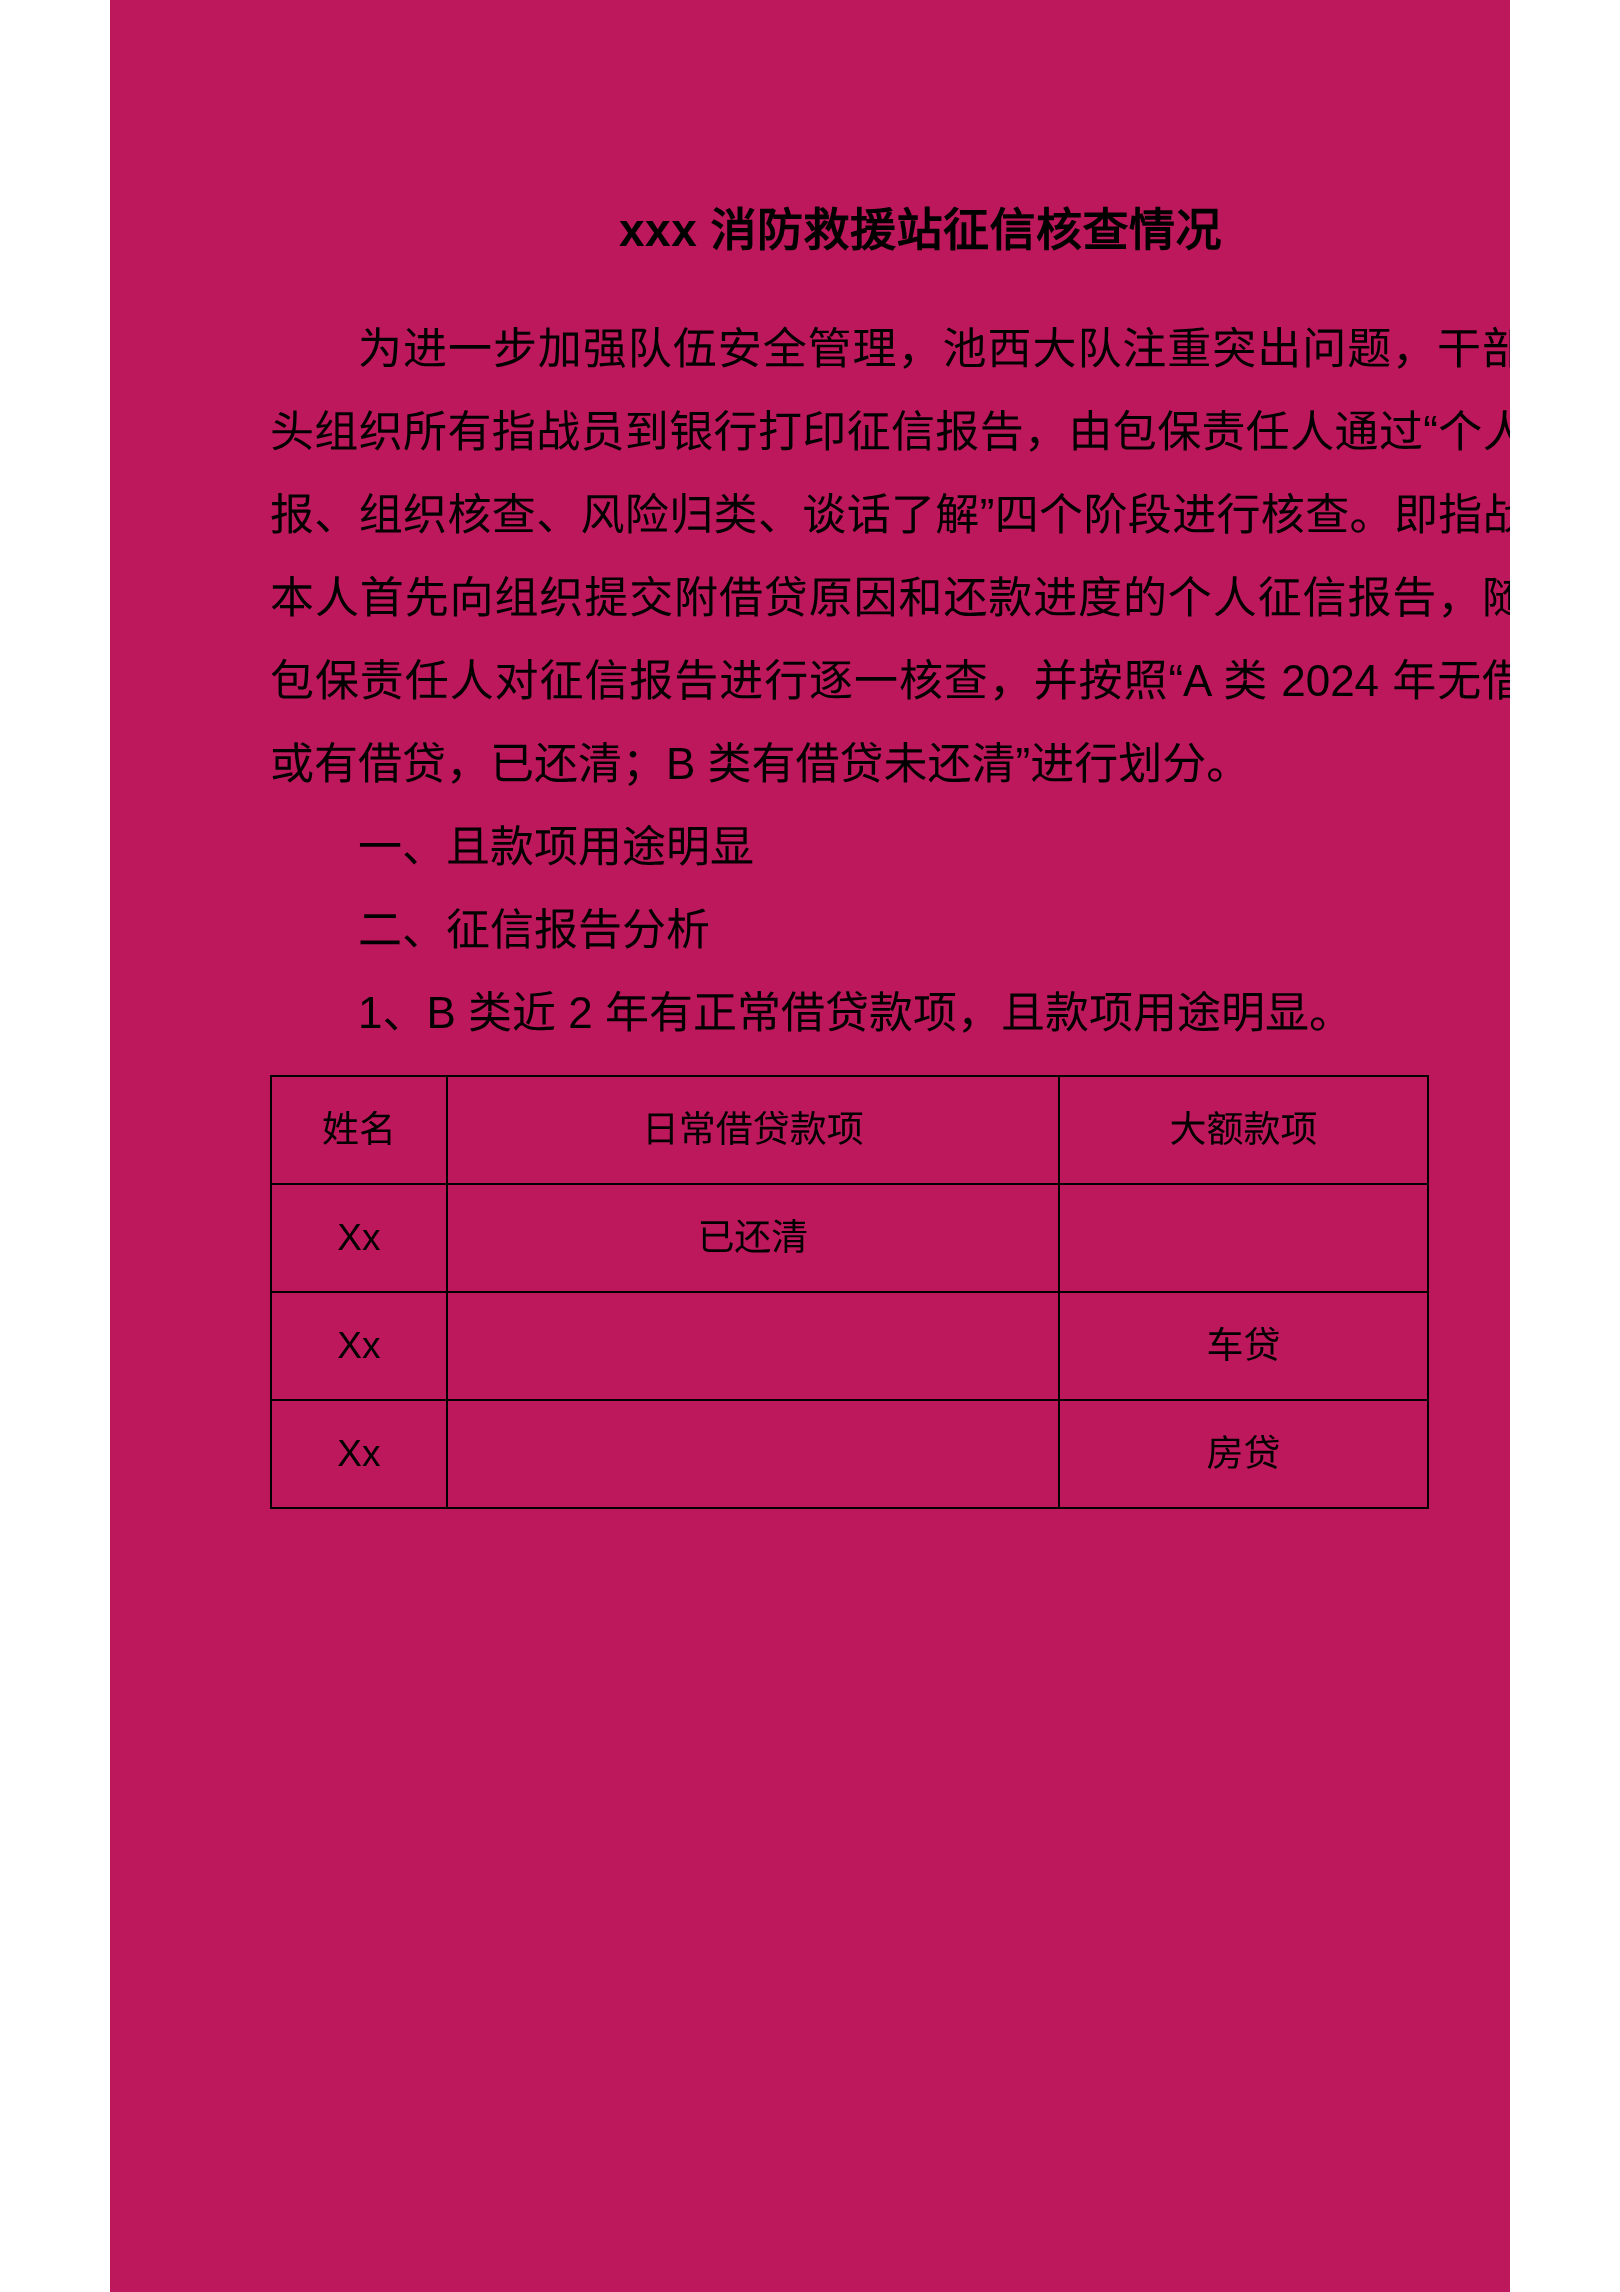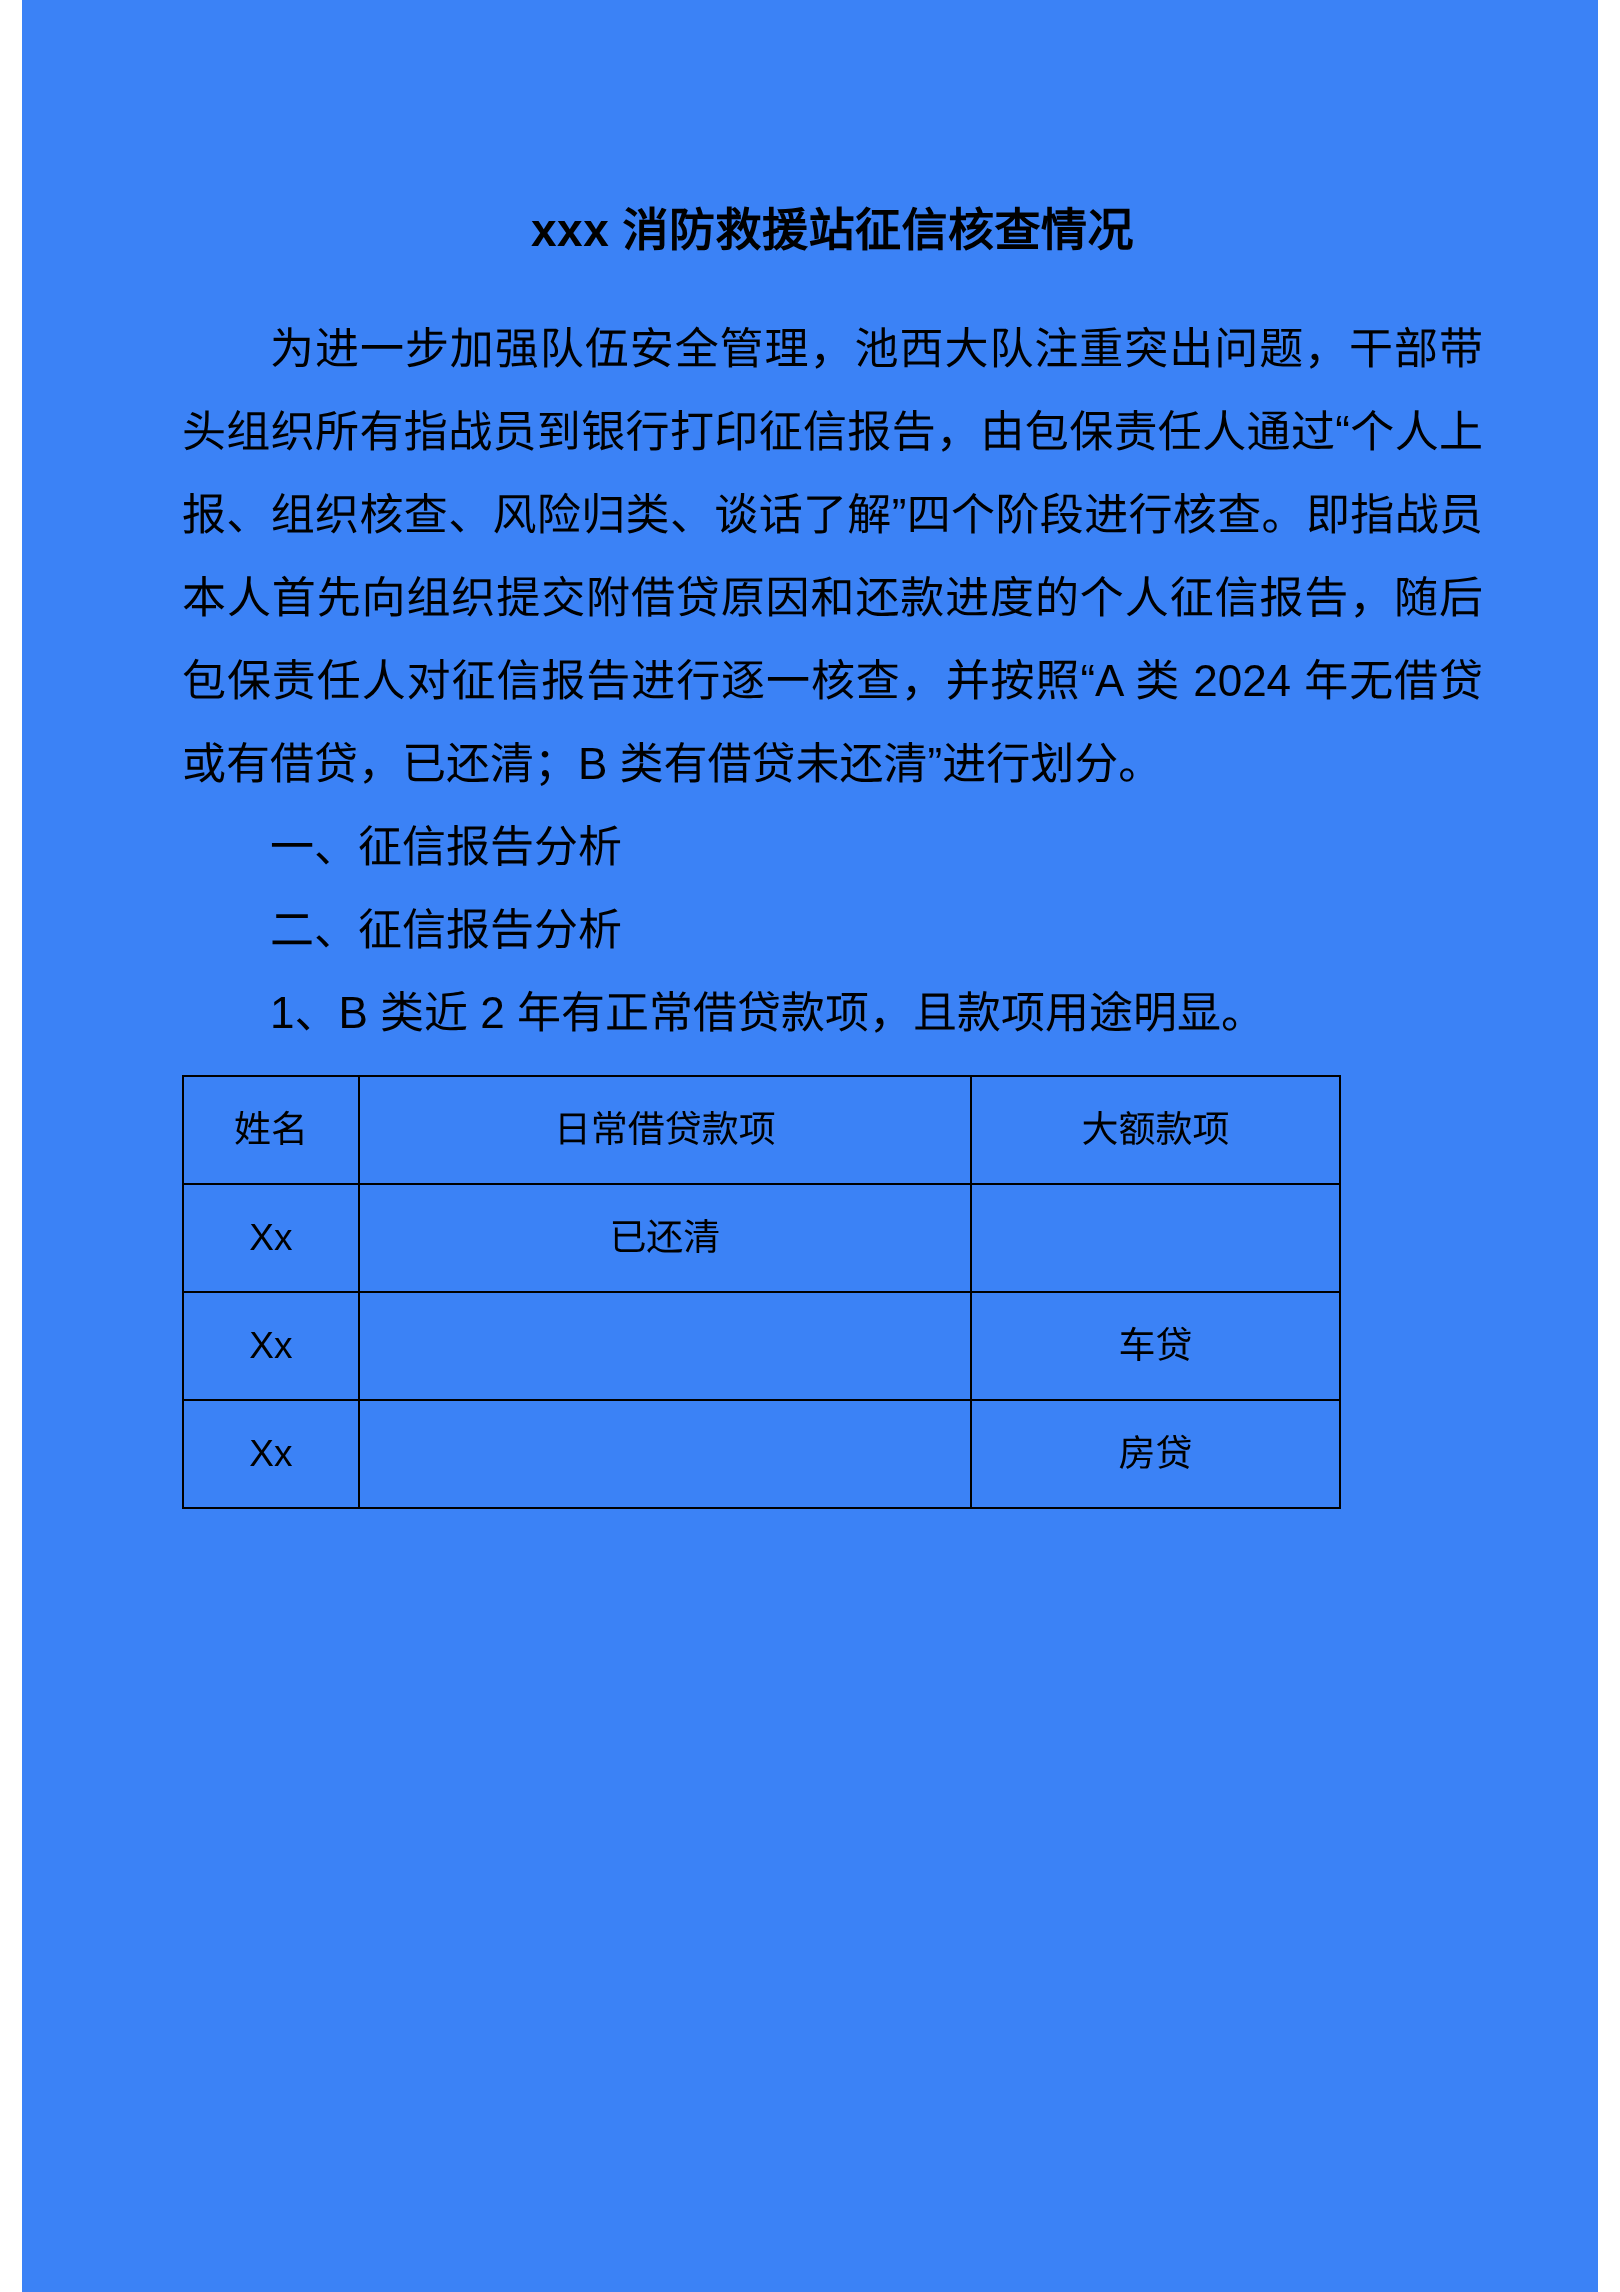--- a/index.html
+++ b/index.html
@@ -6,23 +6,23 @@
     margin: 0;
     padding: 0;
     background: #ffffff;
   }
   body {
     font-family: "Liberation Sans", "DejaVu Sans", sans-serif;
     color: #000000;
   }
   .page {
     position: relative;
-    width: 1576px;
+    width: 1400px;
     height: 2293px;
-    background: #3b82f6;
+    background: #be185d;
     margin: 0 auto;
     box-sizing: border-box;
     overflow: hidden;
   }
   .content {
     position: absolute;
     left: 160px;
     top: 0;
     width: 1301px;
   }
@@ -78,21 +78,21 @@
 </head>
 <body>
 
 <div class="page">
   <div class="content">
 
     <h1 class="doc-title">xxx 消防救援站征信核查情况</h1>
 
     <p class="para first">为进一步加强队伍安全管理，池西大队注重突出问题，干部带头组织所有指战员到银行打印征信报告，由包保责任人通过“个人上报、组织核查、风险归类、谈话了解”四个阶段进行核查。即指战员本人首先向组织提交附借贷原因和还款进度的个人征信报告，随后包保责任人对征信报告进行逐一核查，并按照“A 类 2024 年无借贷或有借贷，已还清；B 类有借贷未还清”进行划分。</p>
 
-    <p class="para">一、征信报告分析</p>
+    <p class="para">一、且款项用途明显</p>
 
 
     <p class="para">二、征信报告分析</p>
 
 
 
     <p class="para">1、B 类近 2 年有正常借贷款项，且款项用途明显。</p>
 
     <div class="tbl-wrap">
       <table class="data-table">

